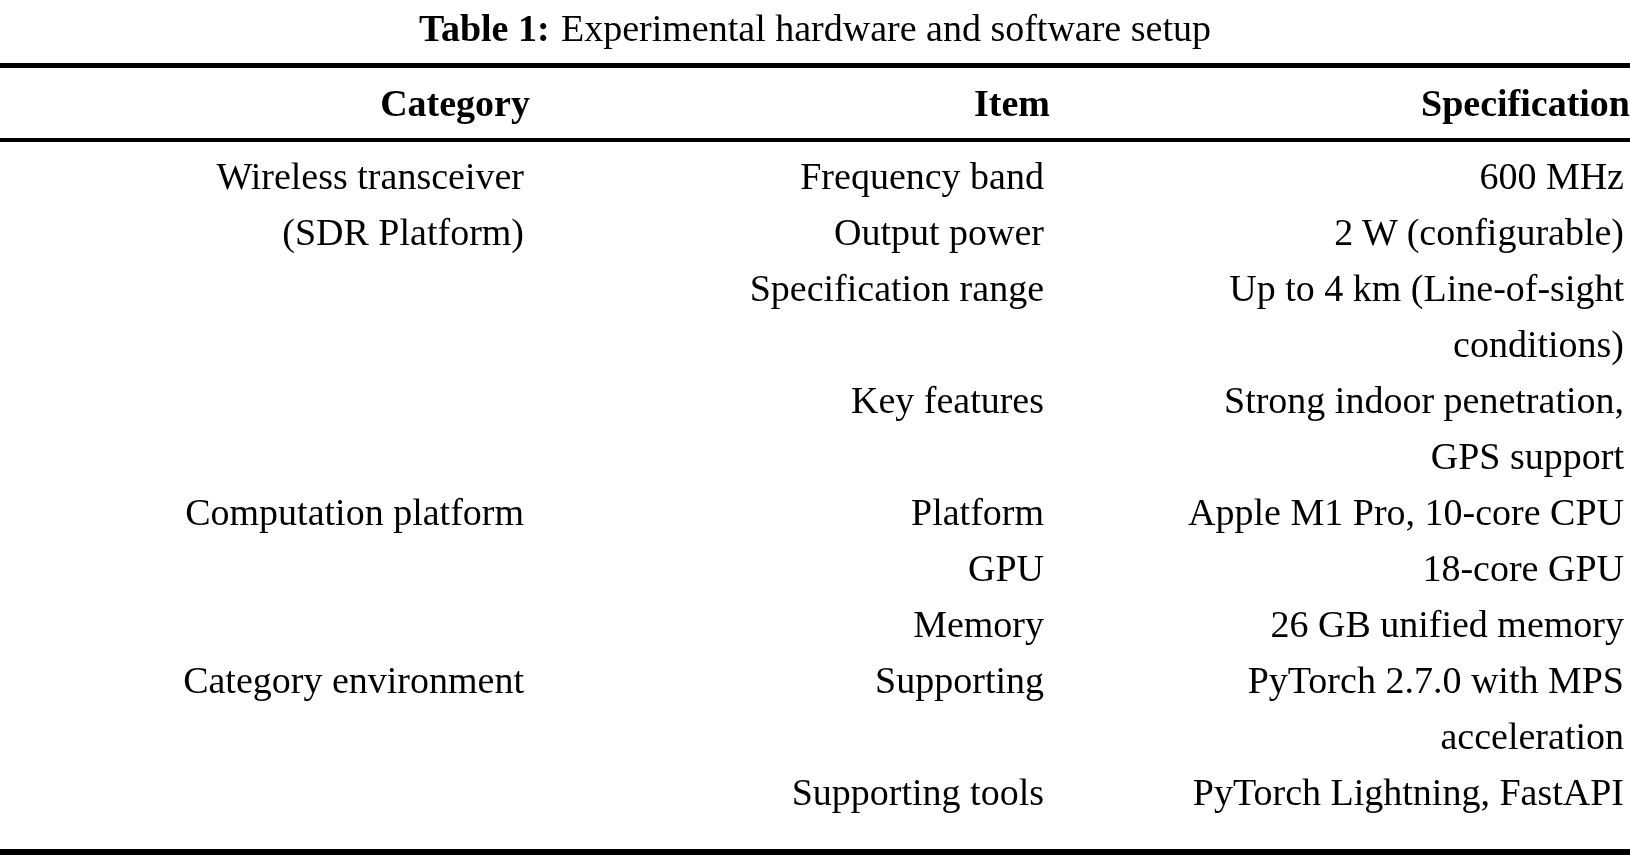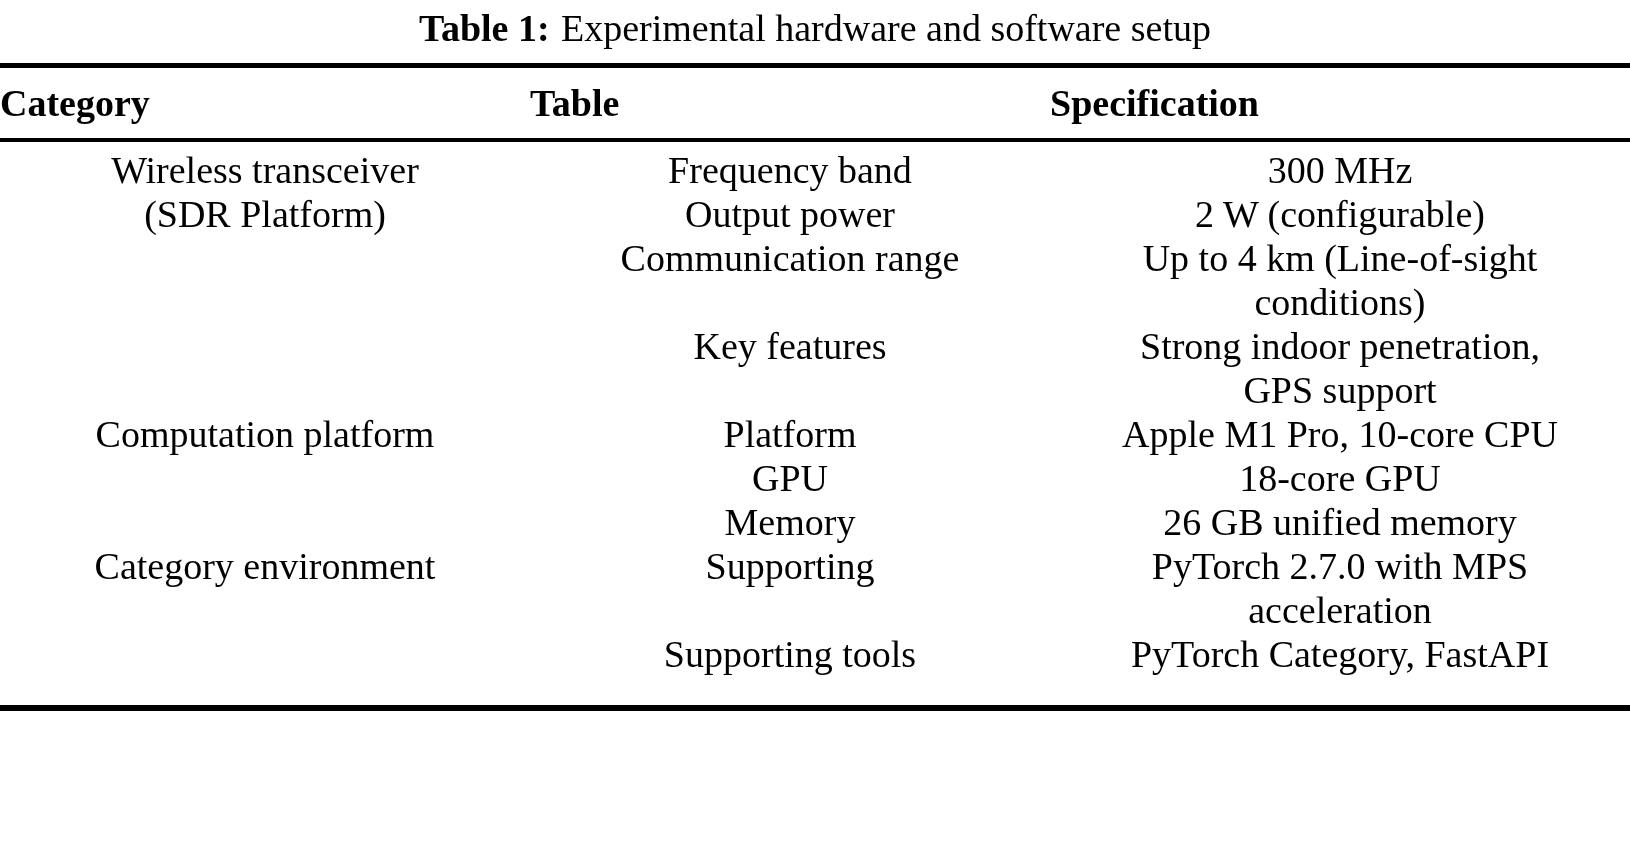--- a/index.html
+++ b/index.html
@@ -36,29 +36,29 @@
     border-top: 5px solid #000000;
     border-bottom: 6px solid #000000;
     font-size: 38px;
   }
   col.c-category { width: 530px; }
   col.c-item     { width: 520px; }
   col.c-spec     { width: 580px; }
   thead th {
     height: 70px;
     vertical-align: middle;
-    text-align: left;
+    text-align: right;
     font-weight: bold;
     border-bottom: 4px solid #000000;
     padding: 0;
   }
   tbody td {
     vertical-align: top;
-    text-align: center;
-    line-height: 44px;
+    text-align: right;
+    line-height: 56px;
     padding: 0 6px;
     white-space: pre-line;
   }
   tbody tr.first-row td { padding-top: 6px; }
   tbody tr.last-row td  { padding-bottom: 29px; }
 </style>
 </head>
 <body>
 
 <div class="page">
@@ -69,37 +69,37 @@
 
   <table class="spec-table">
     <colgroup>
       <col class="c-category">
       <col class="c-item">
       <col class="c-spec">
     </colgroup>
     <thead>
       <tr>
         <th>Category</th>
-        <th>Table</th>
+        <th>Item</th>
         <th>Specification</th>
       </tr>
     </thead>
     <tbody>
       <tr class="first-row">
         <td rowspan="4">Wireless transceiver
 (SDR Platform)</td>
         <td>Frequency band</td>
-        <td>300 MHz</td>
+        <td>600 MHz</td>
       </tr>
       <tr>
         <td>Output power</td>
         <td>2 W (configurable)</td>
       </tr>
       <tr>
-        <td>Communication range</td>
+        <td>Specification range</td>
         <td>Up to 4 km (Line-of-sight
 conditions)</td>
       </tr>
       <tr>
         <td>Key features</td>
         <td>Strong indoor penetration,
 GPS support</td>
       </tr>
       <tr>
         <td rowspan="3">Computation platform</td>
@@ -115,18 +115,18 @@
         <td>26 GB unified memory</td>
       </tr>
       <tr>
         <td rowspan="2">Category environment</td>
         <td>Supporting</td>
         <td>PyTorch 2.7.0 with MPS
 acceleration</td>
       </tr>
       <tr class="last-row">
         <td>Supporting tools</td>
-        <td>PyTorch Category, FastAPI</td>
+        <td>PyTorch Lightning, FastAPI</td>
       </tr>
     </tbody>
   </table>
 
 </div>
 
 </body></html>

